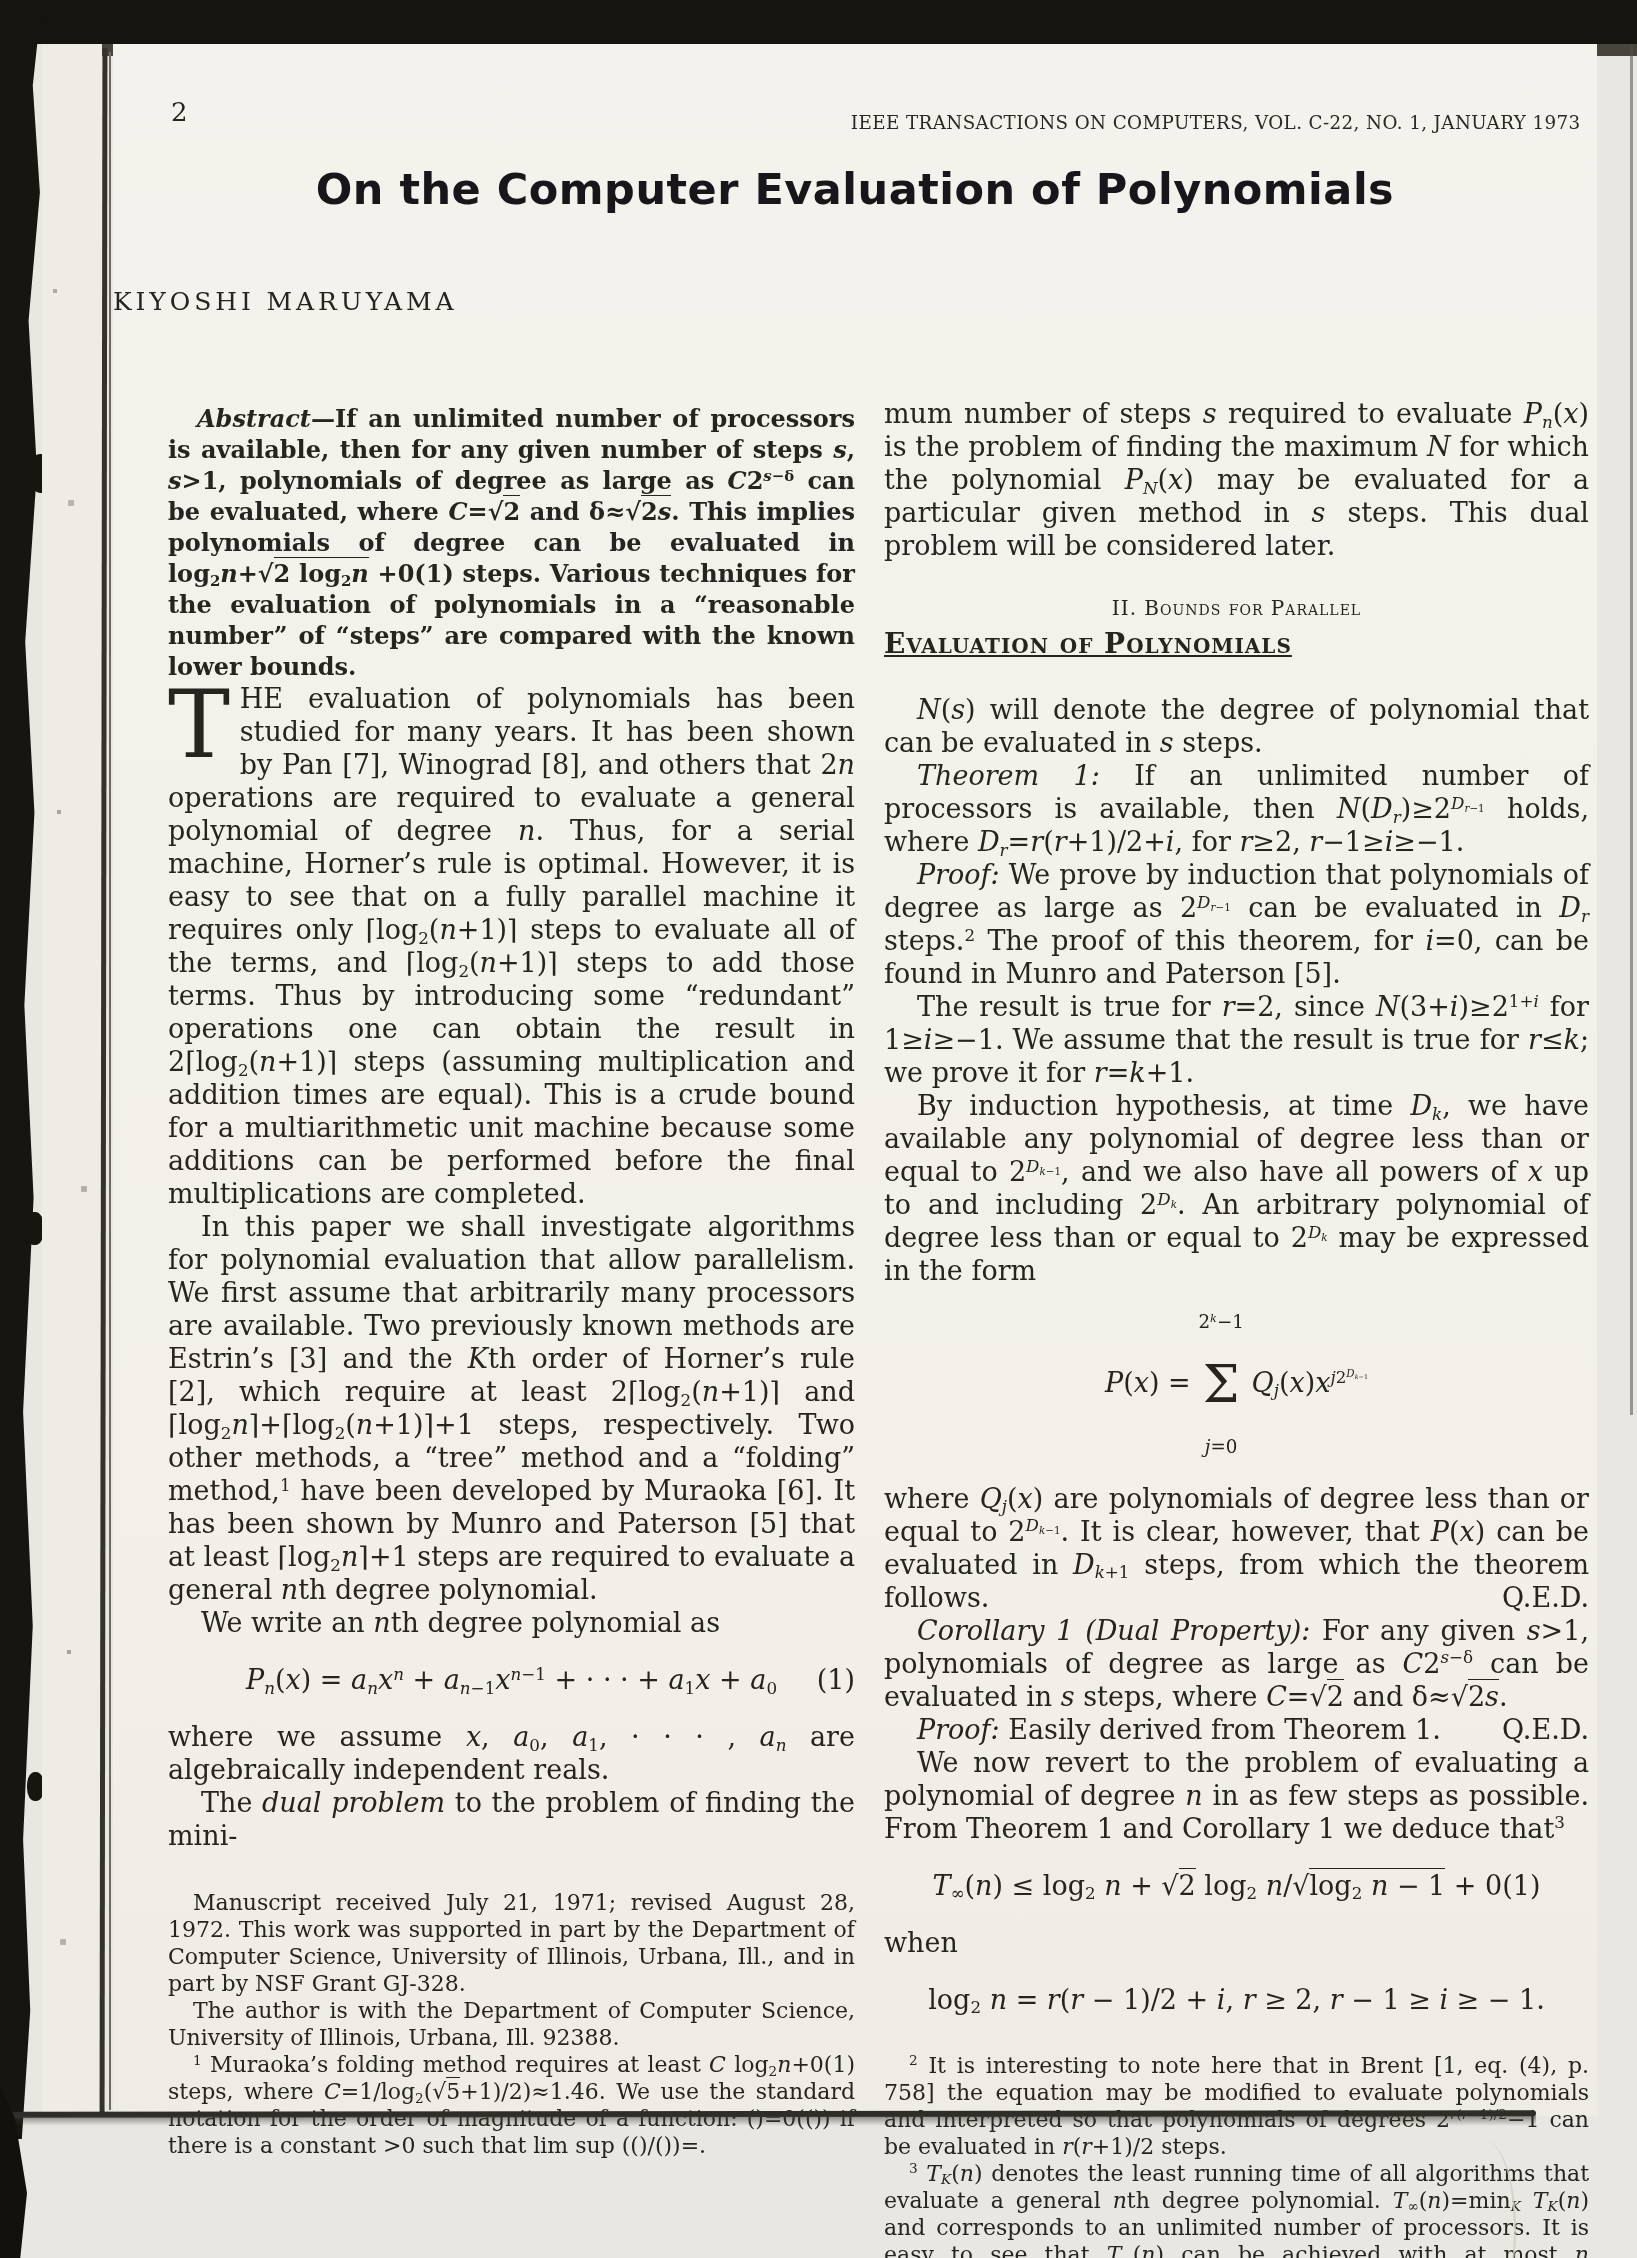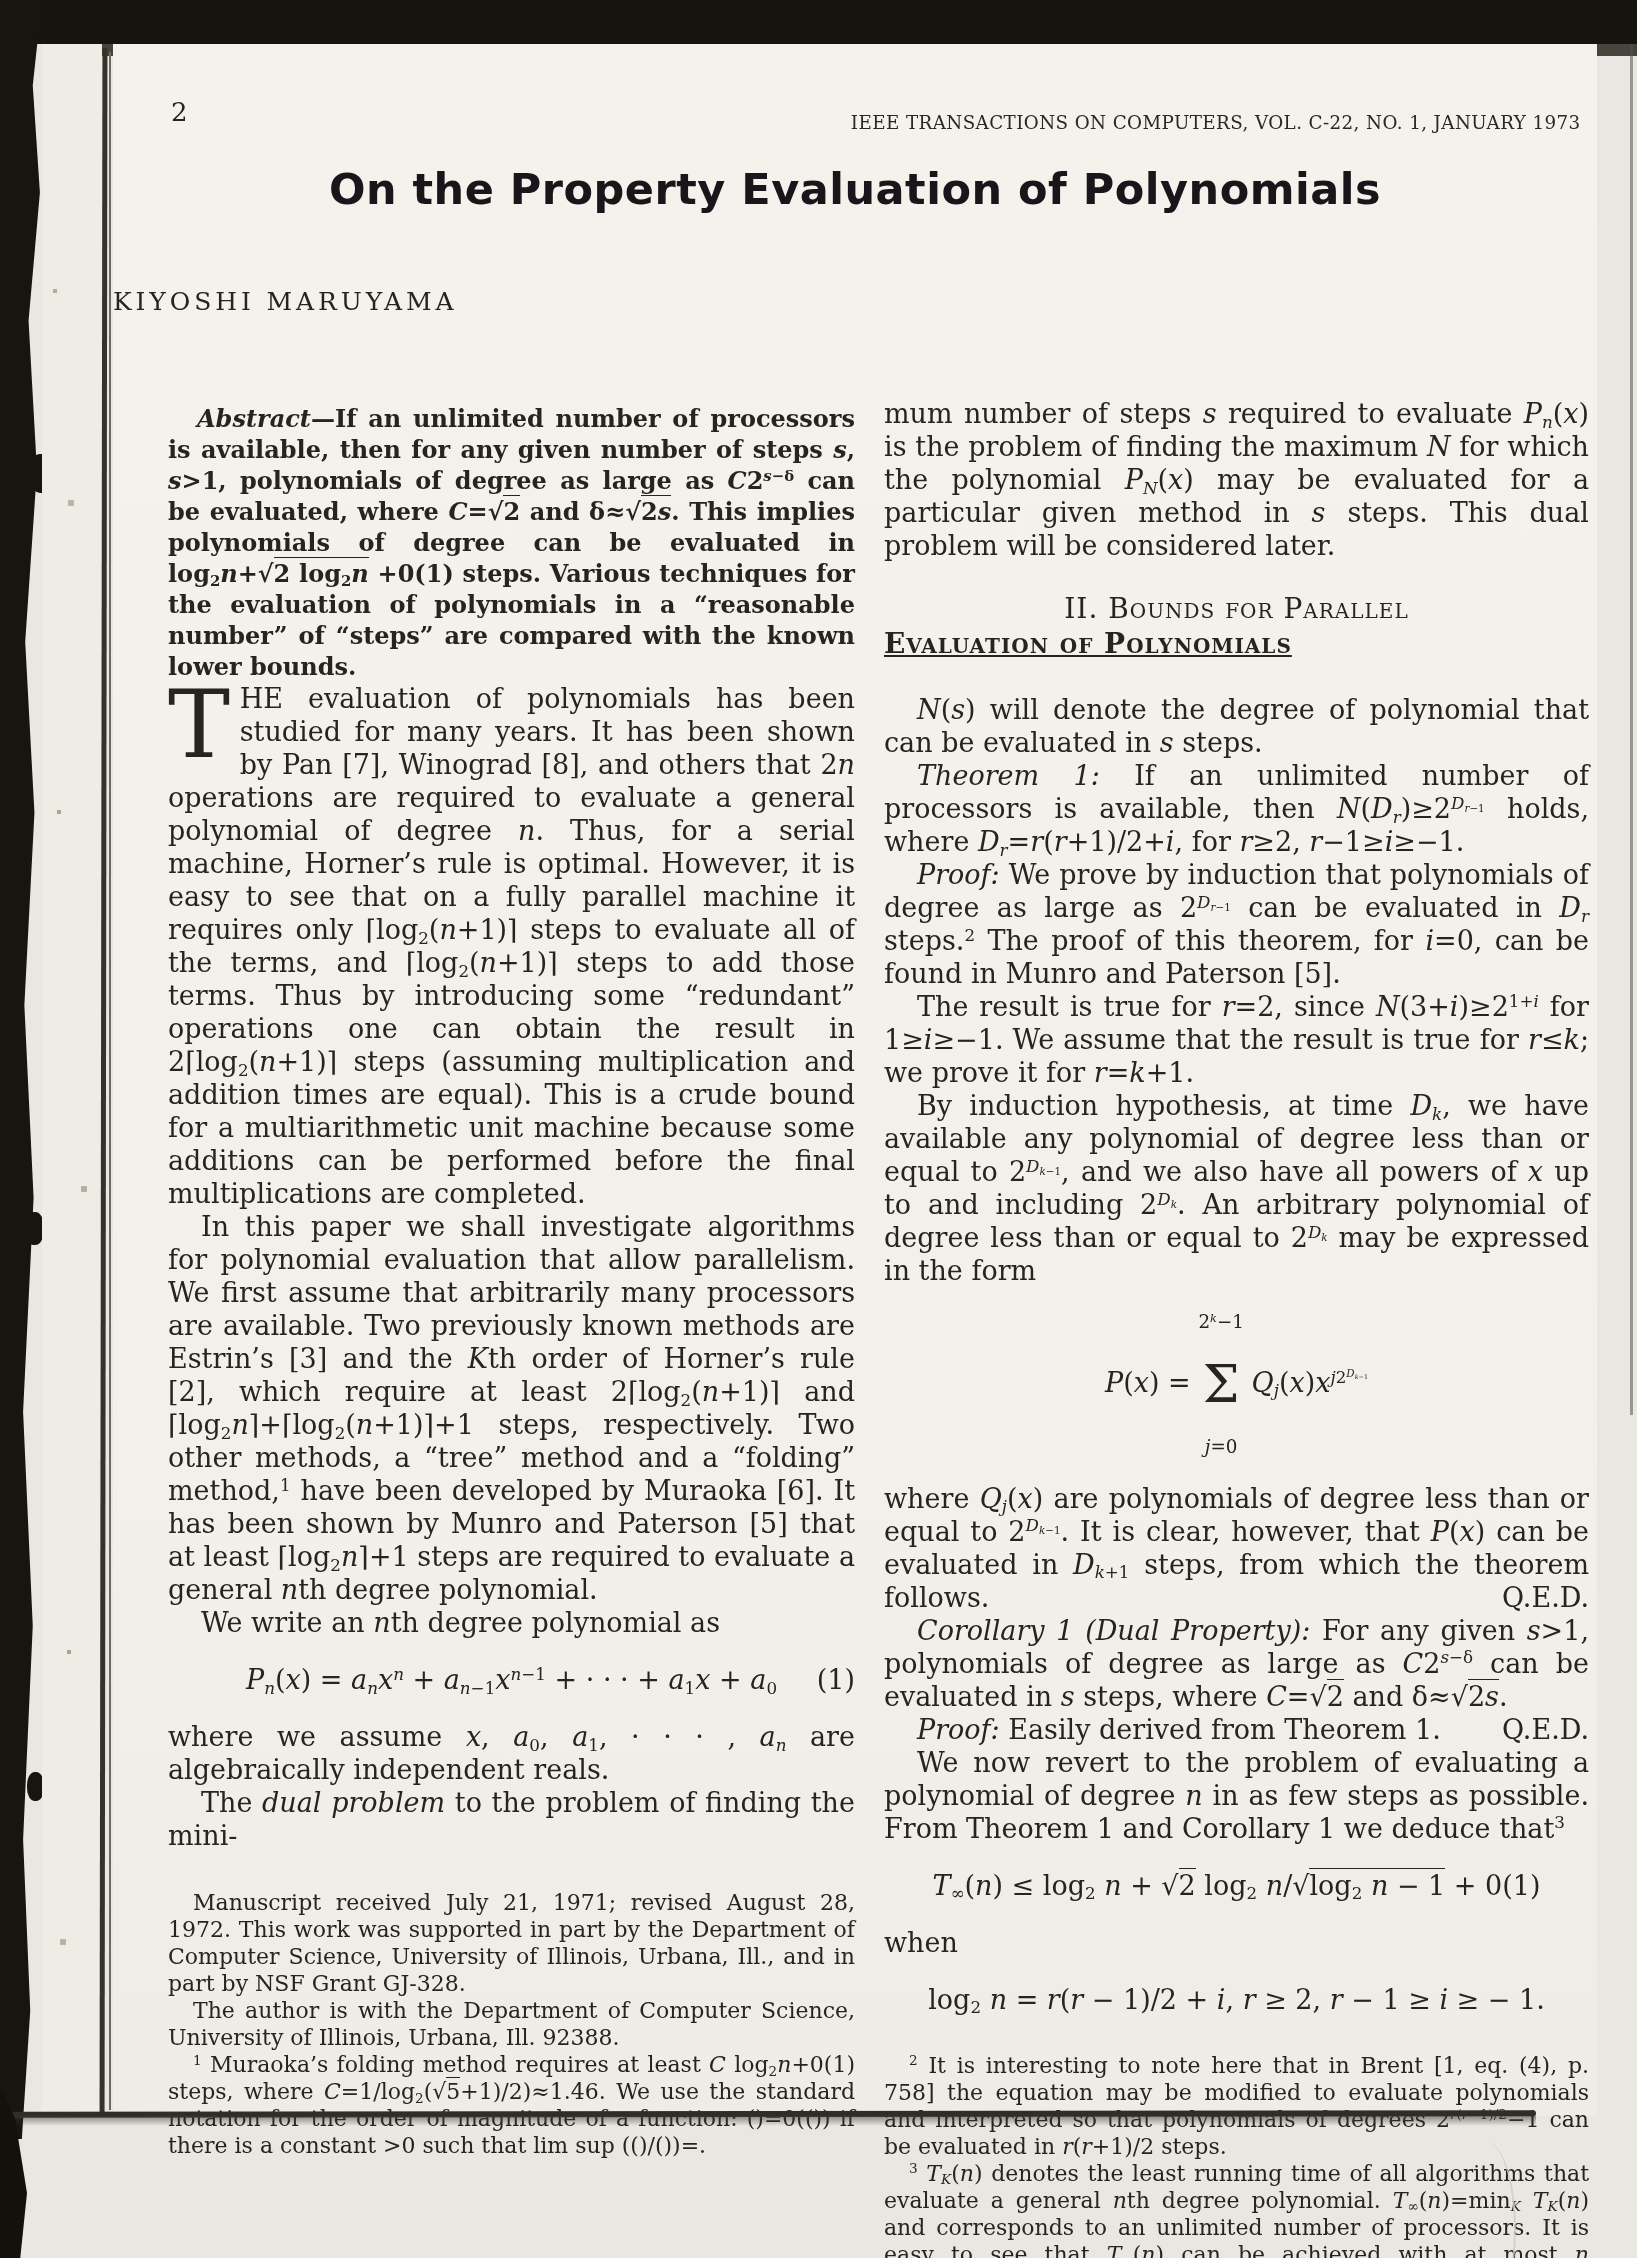--- a/index.html
+++ b/index.html
@@ -44,21 +44,21 @@
 
   
   .col-left  { left:55px;  top:359px; width:687px; }
   .col-right { left:771px; top:353px; width:705px; }
 
   p { margin:0; }
   .body-text { font-size:27px; line-height:33px; text-align:justify; }
   .indent { text-indent:33px; }
   .abstract { font-weight:bold; font-size:24px; line-height:31px; text-align:justify; text-indent:29px; }
   .index-terms { font-weight:bold; font-size:24px; line-height:31px; margin-top:25px; text-indent:29px; }
-  .sec-heading { text-align:center; font-variant:small-caps; font-size:28px; line-height:35px;
+  .sec-heading { text-align:center; font-variant:small-caps; font-size:20px; line-height:35px;
     font-weight:normal; margin:29px 0 19.3px 0; letter-spacing:1px; }
   .sec-heading.tight { margin-bottom:0; }
   .sec-heading-line2 { text-align:left; font-variant:small-caps; font-size:28px; line-height:35px; margin:0 0 32px 0; letter-spacing:1px;text-decoration:underline; }
   .dropcap { float:left; font-size:93px; line-height:71px; padding:7.7px 9.7px 0 0; }
 
   .equation { position:relative; text-align:center; font-size:27px; margin:25px 0; }
   .eq-num { position:absolute; right:0; bottom:0; font-size:27px; }
   .sum-wrap { display:inline-flex; flex-direction:column; align-items:center; vertical-align:middle; margin:0 7.7px; line-height:1;gap:28px; }
   .sum-top,.sum-bot { font-size:18.3px; line-height:19.3px; }
   .sigma { font-size:52px; line-height:50px; }
@@ -89,21 +89,21 @@
   <div class="abs edge2"></div>
   <div class="abs edge-right"></div>
   <div class="abs crease-right"></div>
   <div class="abs speckles"></div>
 
   <div class="abs paper">
 
     <div class="abs page-num">2</div>
     <div class="abs running-head">IEEE TRANSACTIONS ON COMPUTERS, VOL. C-22, NO. 1, JANUARY 1973</div>
 
-    <div class="abs title">On the Property Evaluation of Polynomials</div>
+    <div class="abs title">On the Computer Evaluation of Polynomials</div>
     <div class="abs author">KIYOSHI MARUYAMA</div>
 
     <div class="abs col-left">
       <p class="abstract"><i>Abstract</i>—If an unlimited number of processors is available, then for any given number of steps <i>s</i>, <i>s</i>&gt;1, polynomials of degree as large as <i>C</i>2<sup><i>s</i>−δ</sup> can be evaluated, where <i>C</i>=√<span class="ovl">2</span> and δ≈√<span class="ovl">2<i>s</i></span>. This implies polynomials of degree can be evaluated in log<sub>2</sub><i>n</i>+√<span class="ovl">2 log<sub>2</sub><i>n</i></span> +0(1) steps. Various techniques for the evaluation of polynomials in a “reasonable number” of “steps” are compared with the known lower bounds.</p>
 
 
       <p class="body-text"><span class="dropcap">T</span><span>HE evaluation of polynomials has been studied for many years. It has been shown by Pan [7], Winograd [8], and others that 2<i>n</i> operations are required to evaluate a general polynomial of degree <i>n</i>. Thus, for a serial machine, Horner’s rule is optimal. However, it is easy to see that on a fully parallel machine it requires only ⌈log<sub>2</sub>(<i>n</i>+1)⌉ steps to evaluate all of the terms, and ⌈log<sub>2</sub>(<i>n</i>+1)⌉ steps to add those terms. Thus by introducing some “redundant” operations one can obtain the result in 2⌈log<sub>2</sub>(<i>n</i>+1)⌉ steps (assuming multiplication and addition times are equal). This is a crude bound for a multiarithmetic unit machine because some additions can be performed before the final multiplications are completed.</span></p>
       <p class="body-text indent">In this paper we shall investigate algorithms for polynomial evaluation that allow parallelism. We first assume that arbitrarily many processors are available. Two previously known methods are Estrin’s [3] and the <i>K</i>th order of Horner’s rule [2], which require at least 2⌈log<sub>2</sub>(<i>n</i>+1)⌉ and ⌈log<sub>2</sub><i>n</i>⌉+⌈log<sub>2</sub>(<i>n</i>+1)⌉+1 steps, respectively. Two other methods, a “tree” method and a “folding” method,<sup>1</sup> have been developed by Muraoka [6]. It has been shown by Munro and Paterson [5] that at least ⌈log<sub>2</sub><i>n</i>⌉+1 steps are required to evaluate a general <i>n</i>th degree polynomial.</p>
       <p class="body-text indent">We write an <i>n</i>th degree polynomial as</p>
 

